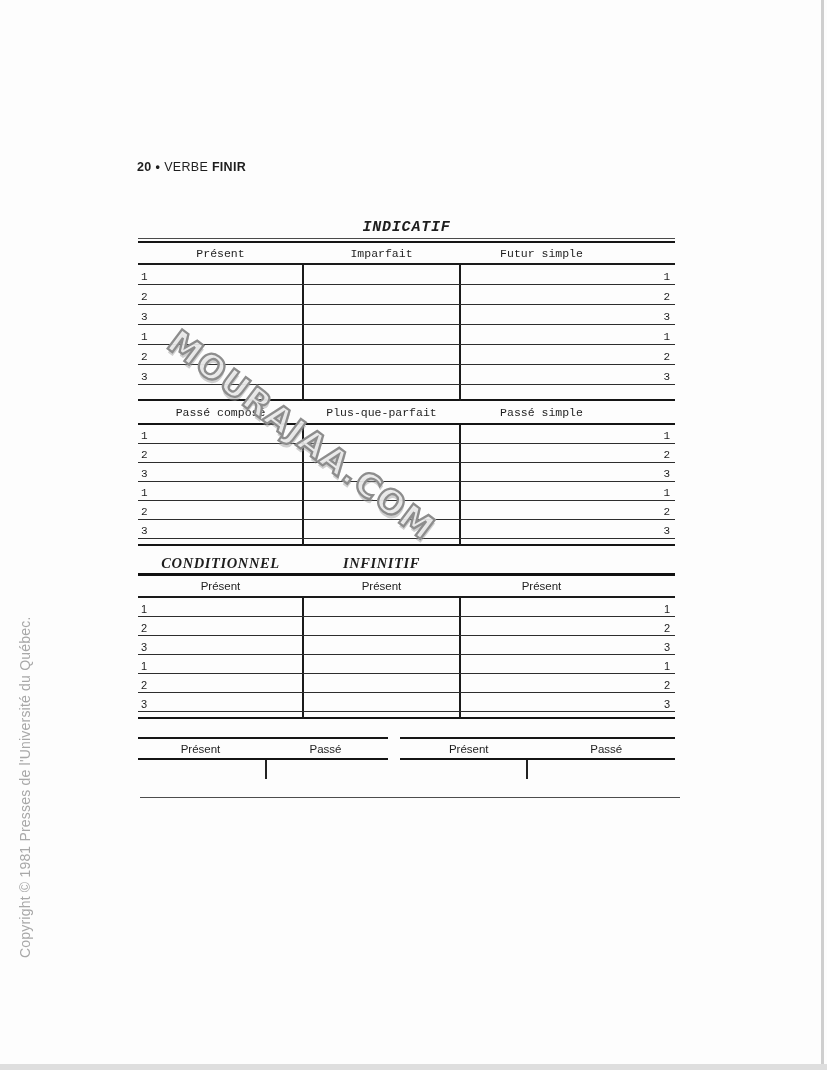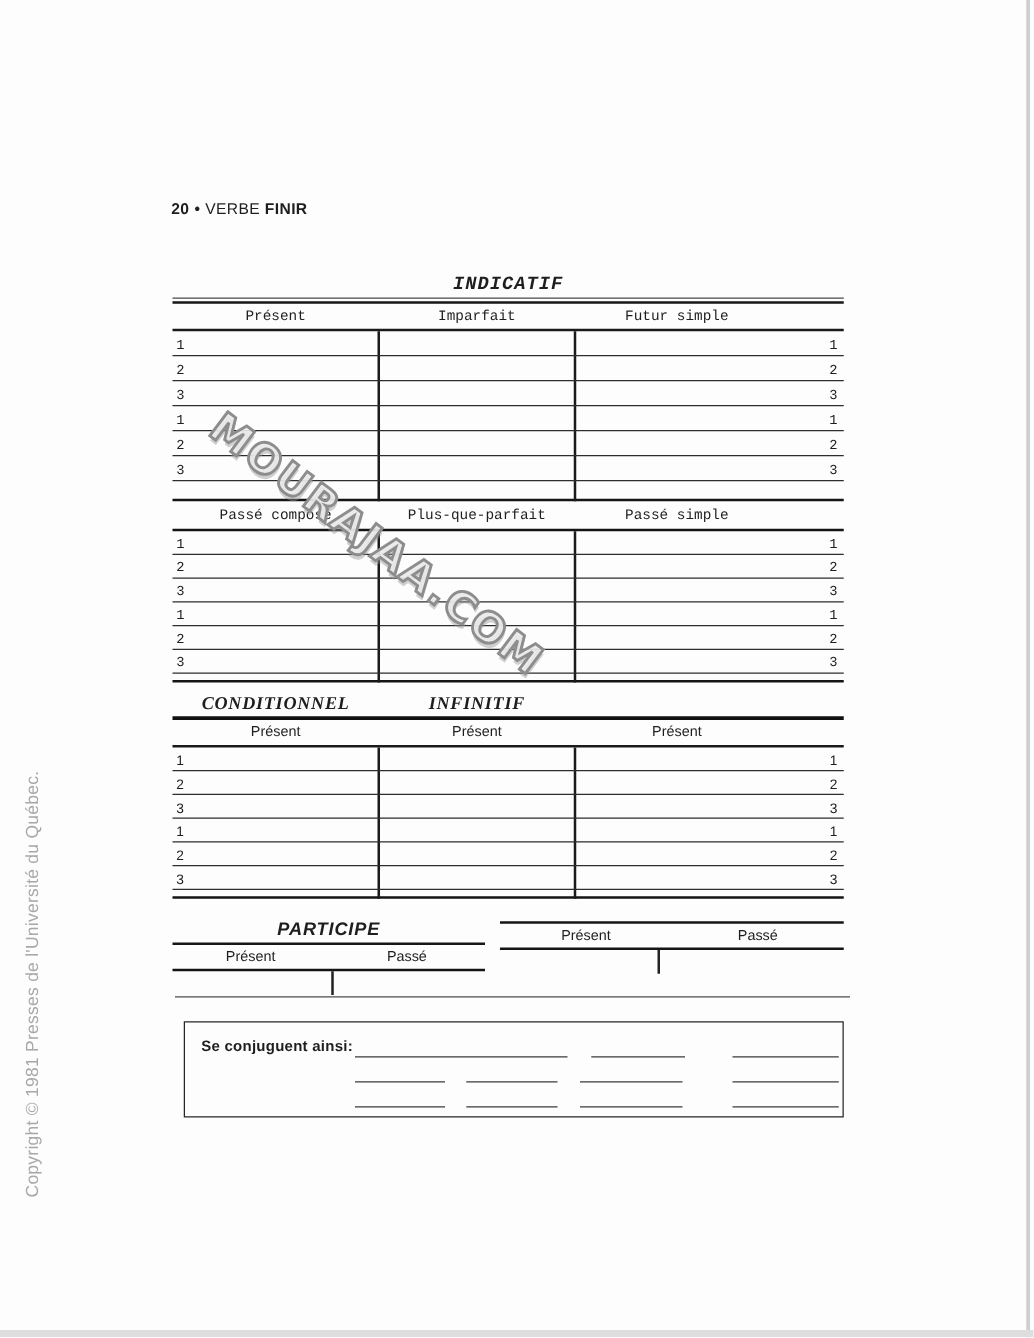--- a/index.html
+++ b/index.html
@@ -208,21 +208,20 @@
       <div class="row">
           <span class="num l">3</span>
           <span class="num r">3</span>
         </div>
       <div class="trail short"></div>
     </div>
   </div>
 
   <div class="pi-wrap">
     <div class="pi-block pi-left">
-      <div class="pi-title">PARTICIPE</div>
       <div class="pi-rule"></div>
       <div class="pi-head">
         <div class="pi-th">Présent</div>
         <div class="pi-th">Passé</div>
       </div>
       <div class="pi-row">
         <div class="pi-tick" style="left:127px;"></div>
       </div>
     </div>
     <div class="pi-block pi-right">
@@ -231,31 +230,14 @@
         <div class="pi-th">Présent</div>
         <div class="pi-th">Passé</div>
       </div>
       <div class="pi-row">
         <div class="pi-tick" style="left:126px;"></div>
       </div>
     </div>
     <div class="pi-longline"></div>
   </div>
 
-  <div class="conj-box">
-    <div class="conj-label">Se conjuguent ainsi:</div>
-
-    <div class="seg" style="left:136px; top:27px; width:170px;"></div>
-    <div class="seg" style="left:325px; top:27px; width:75px;"></div>
-    <div class="seg" style="left:438px; top:27px; width:85px;"></div>
-
-    <div class="seg" style="left:136px; top:47px; width:72px;"></div>
-    <div class="seg" style="left:225px; top:47px; width:73px;"></div>
-    <div class="seg" style="left:316px; top:47px; width:82px;"></div>
-    <div class="seg" style="left:438px; top:47px; width:85px;"></div>
-
-    <div class="seg" style="left:136px; top:67px; width:72px;"></div>
-    <div class="seg" style="left:225px; top:67px; width:73px;"></div>
-    <div class="seg" style="left:316px; top:67px; width:82px;"></div>
-    <div class="seg" style="left:438px; top:67px; width:85px;"></div>
-  </div>
 
 </div>
 
 </body></html>

